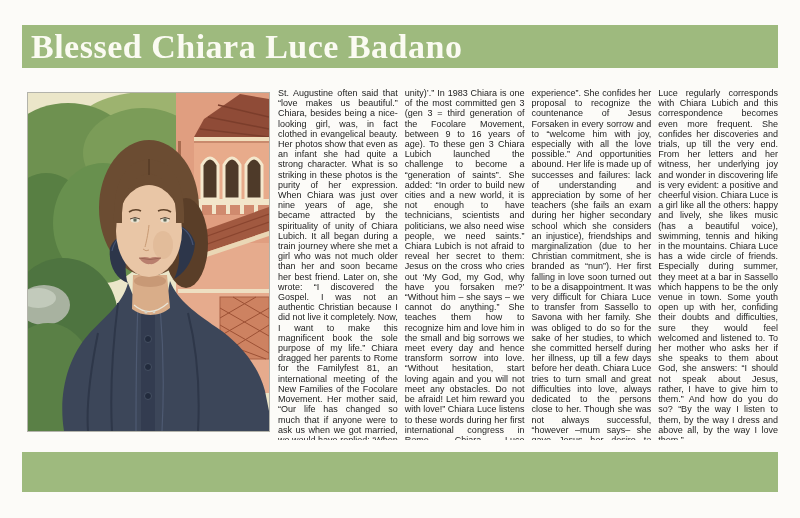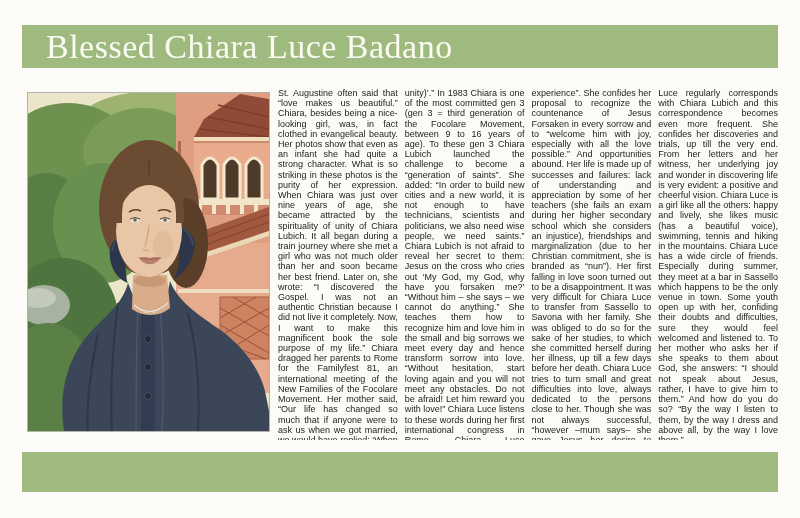--- a/index.html
+++ b/index.html
@@ -1,18 +1,18 @@
 <!DOCTYPE html>
 <html><head>
 <meta charset="utf-8">
 <style>
   html,body{margin:0;padding:0;background:#fcfbf8;}
   .page{position:relative;width:800px;height:518px;background:#fcfbf8;font-family:"Liberation Sans",sans-serif;overflow:hidden;}
   .title-bar{position:absolute;left:22px;top:25px;width:756px;height:43px;background:#9eba7e;}
-  .title-bar h1{margin:0;padding:0 0 0 24px;font-family:"Liberation Serif",serif;font-weight:400;font-size:34px;line-height:44px;color:#fbfbf2;letter-spacing:0.5px;}
+  .title-bar h1{margin:0;padding:0 0 0 9px;font-family:"Liberation Serif",serif;font-weight:700;font-size:34px;line-height:44px;color:#fbfbf2;letter-spacing:0.5px;}
   .photo{position:absolute;left:27px;top:92px;width:241px;height:338px;margin:0;border:1px solid #b3b3ab;background:#efe9d6;overflow:hidden;}
   .photo svg{display:block;}
   .article{position:absolute;left:278px;top:88px;width:500px;height:352px;display:flex;gap:7px;overflow:hidden;}
   .col{flex:1 1 0;text-align:justify;font-size:9px;line-height:10.2px;color:#1c1c1c;word-spacing:-0.2px;}
   .bottom-bar{position:absolute;left:22px;top:452px;width:756px;height:40px;background:#9eba7e;}
 </style>
 </head>
 <body>
 
 <div class="page">

